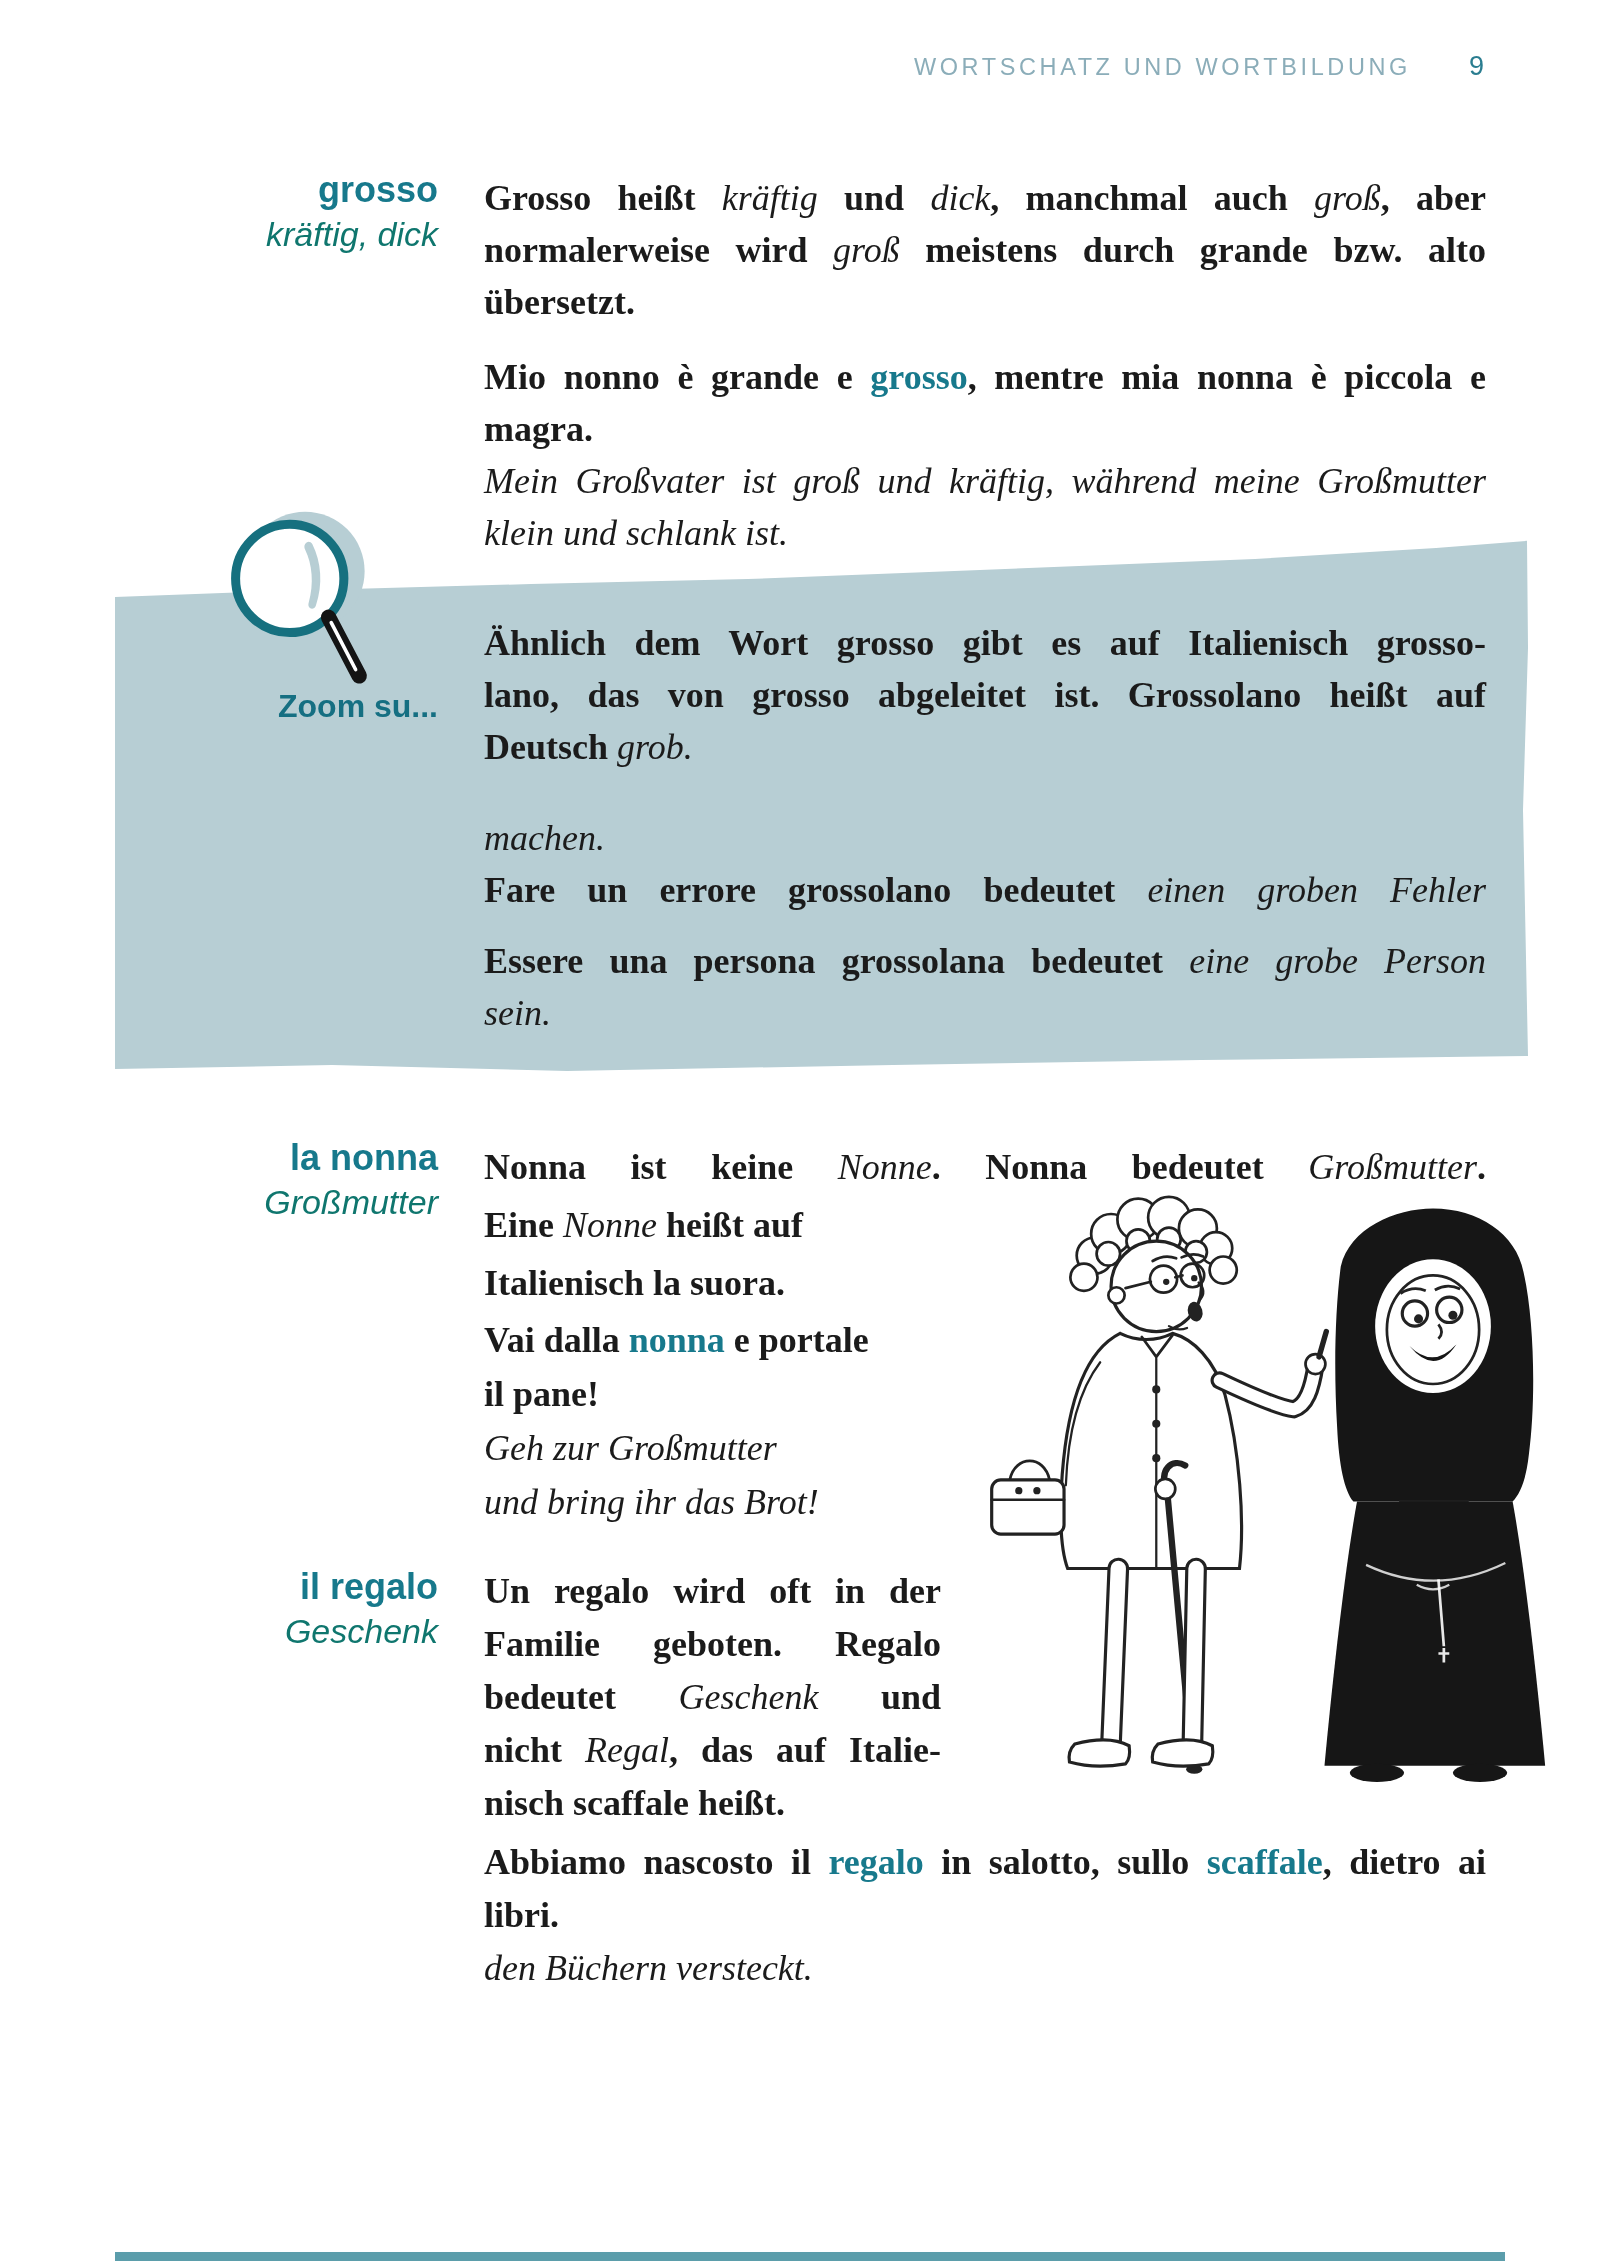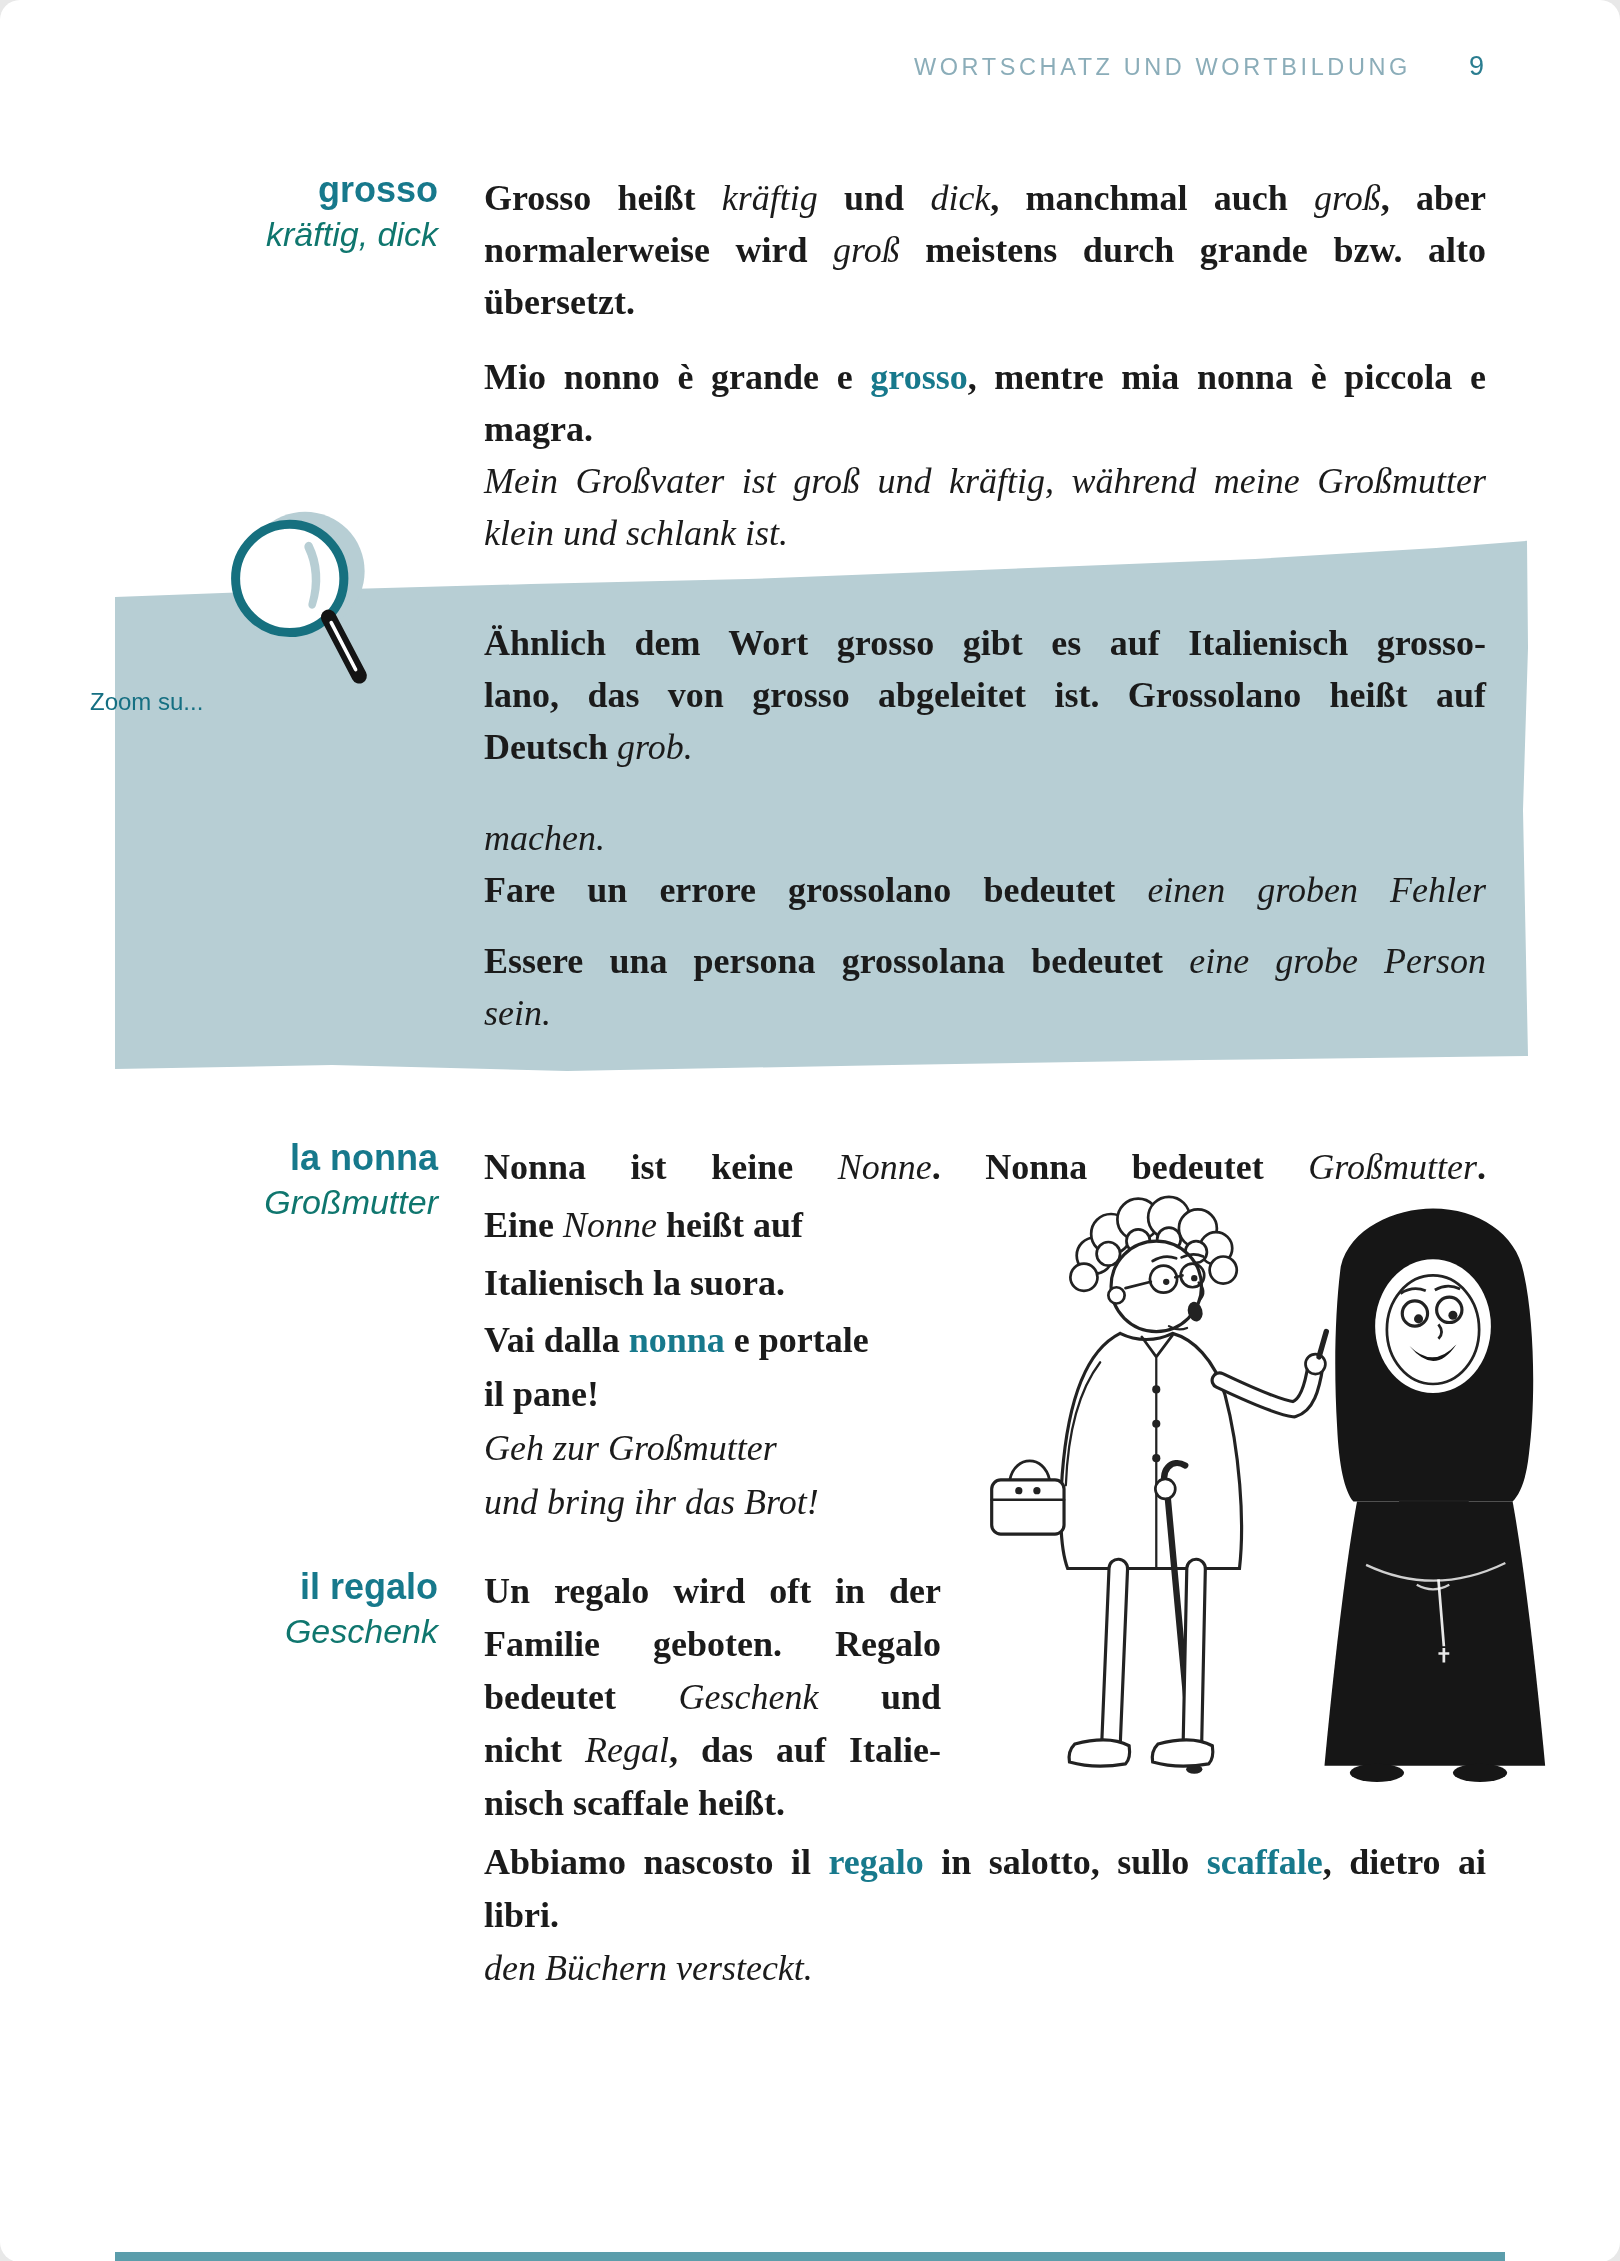--- a/index.html
+++ b/index.html
@@ -1,34 +1,34 @@
 <!DOCTYPE html>
 <html style="font-size:14.5px"><head>
 <meta charset="utf-8">
 <style>
   html,body { margin:0; padding:0; background:#e8e8e8; }
   .page {
     position:relative; width:1620px; height:2262px; margin:0 auto;
     background:#ffffff; overflow:hidden;
-    font-family:"Liberation Serif", serif; color:#1b1b1b;border-radius:20px;
+    font-family:"Liberation Serif", serif; color:#1b1b1b;
   }
   
   .header { position:absolute; top:51px; left:484px; width:1000px; text-align:right;
             font-family:"Liberation Sans", sans-serif; white-space:nowrap; }
   .header .title { font-size:23.5px; letter-spacing:3.6px; color:#8badb9; font-weight:400; }
   .header .pnum  { font-size:27px; color:#2a7d90; margin-left:58px; font-weight:400; }
 
   
   .margin-block { position:absolute; left:90px; width:348px; text-align:right;
                   font-family:"Liberation Sans", sans-serif; }
   .margin-word  { display:block; font-size:36px; font-weight:bold; color:#17798c; line-height:43px; }
   .margin-trans { display:block; font-size:34px; font-style:italic; color:#0f766e; line-height:47px; }
-  .zoom-label   { position:absolute; left:90px; width:348px; text-align:left;
+  .zoom-label   { position:absolute; left:90px; width:348px; text-align:right;
                   font-family:"Liberation Sans", sans-serif;
-                  font-size:24px; font-weight:normal; color:#156f82; }
+                  font-size:32px; font-weight:bold; color:#156f82; }
 
   
   .p-body   { position:absolute; left:484px; width:1002px; font-size:36px; line-height:52px; }
   .p-narrow { position:absolute; left:484px; width:457px;  font-size:36px; line-height:53px; }
   .tline { text-align:left; }
   .tline.just { text-align:justify; text-align-last:justify; }
   .s-r { font-weight:bold; }
   .s-b { font-weight:bold; }
   .s-i { font-style:italic;text-align:center; }
   .s-bt { font-weight:bold; color:#17798c; }

